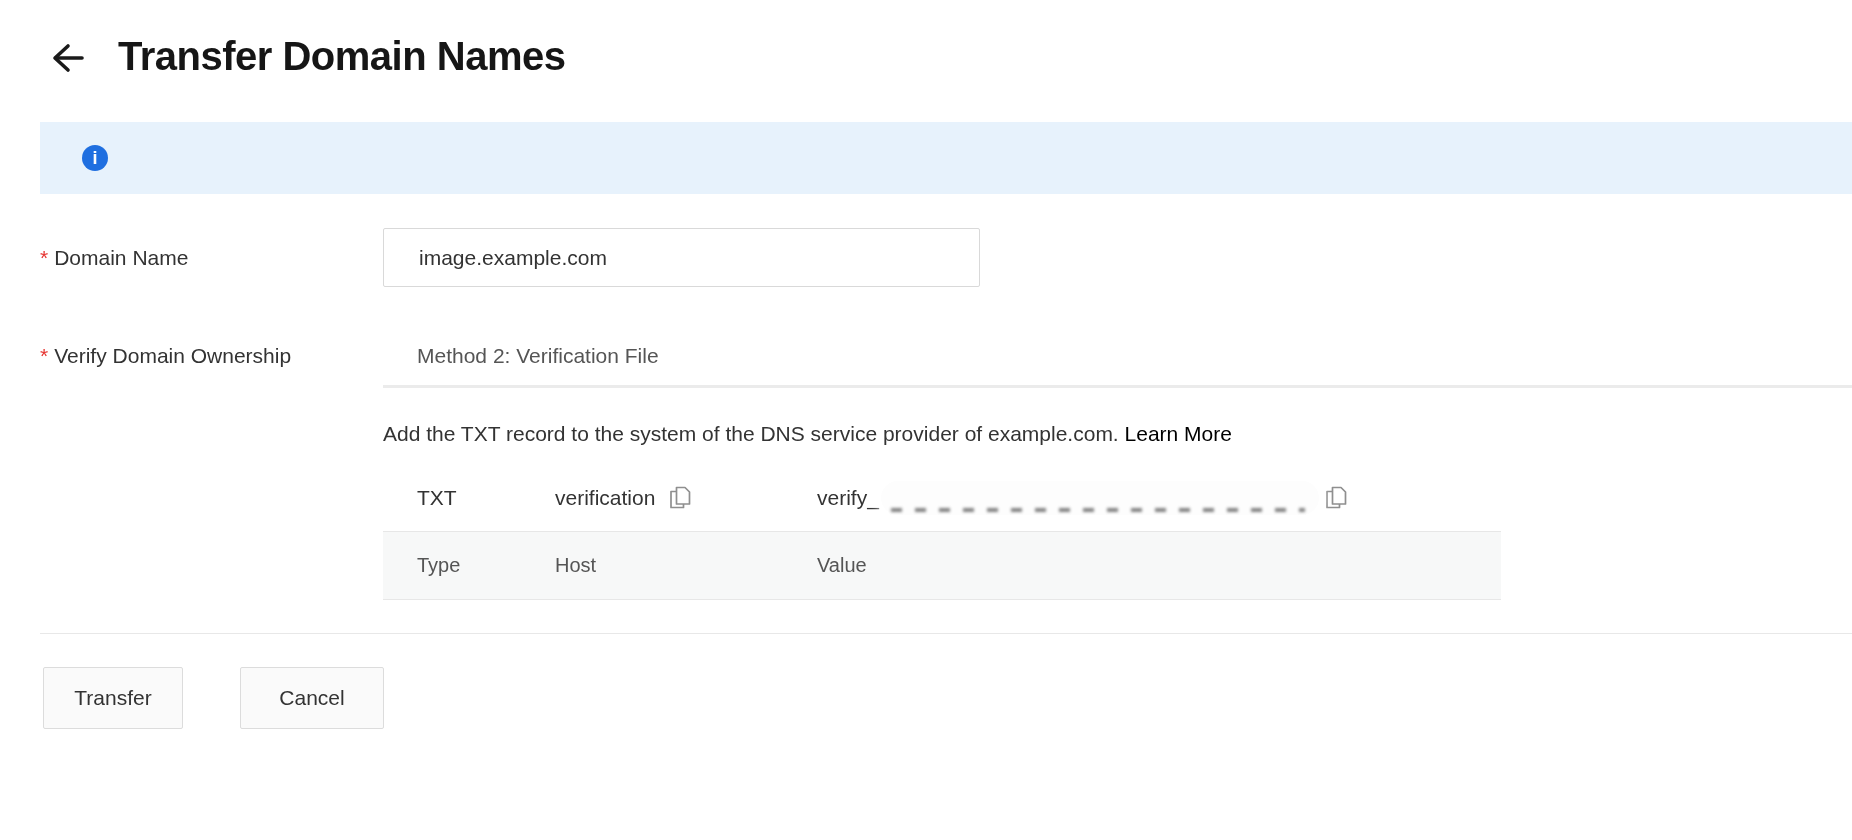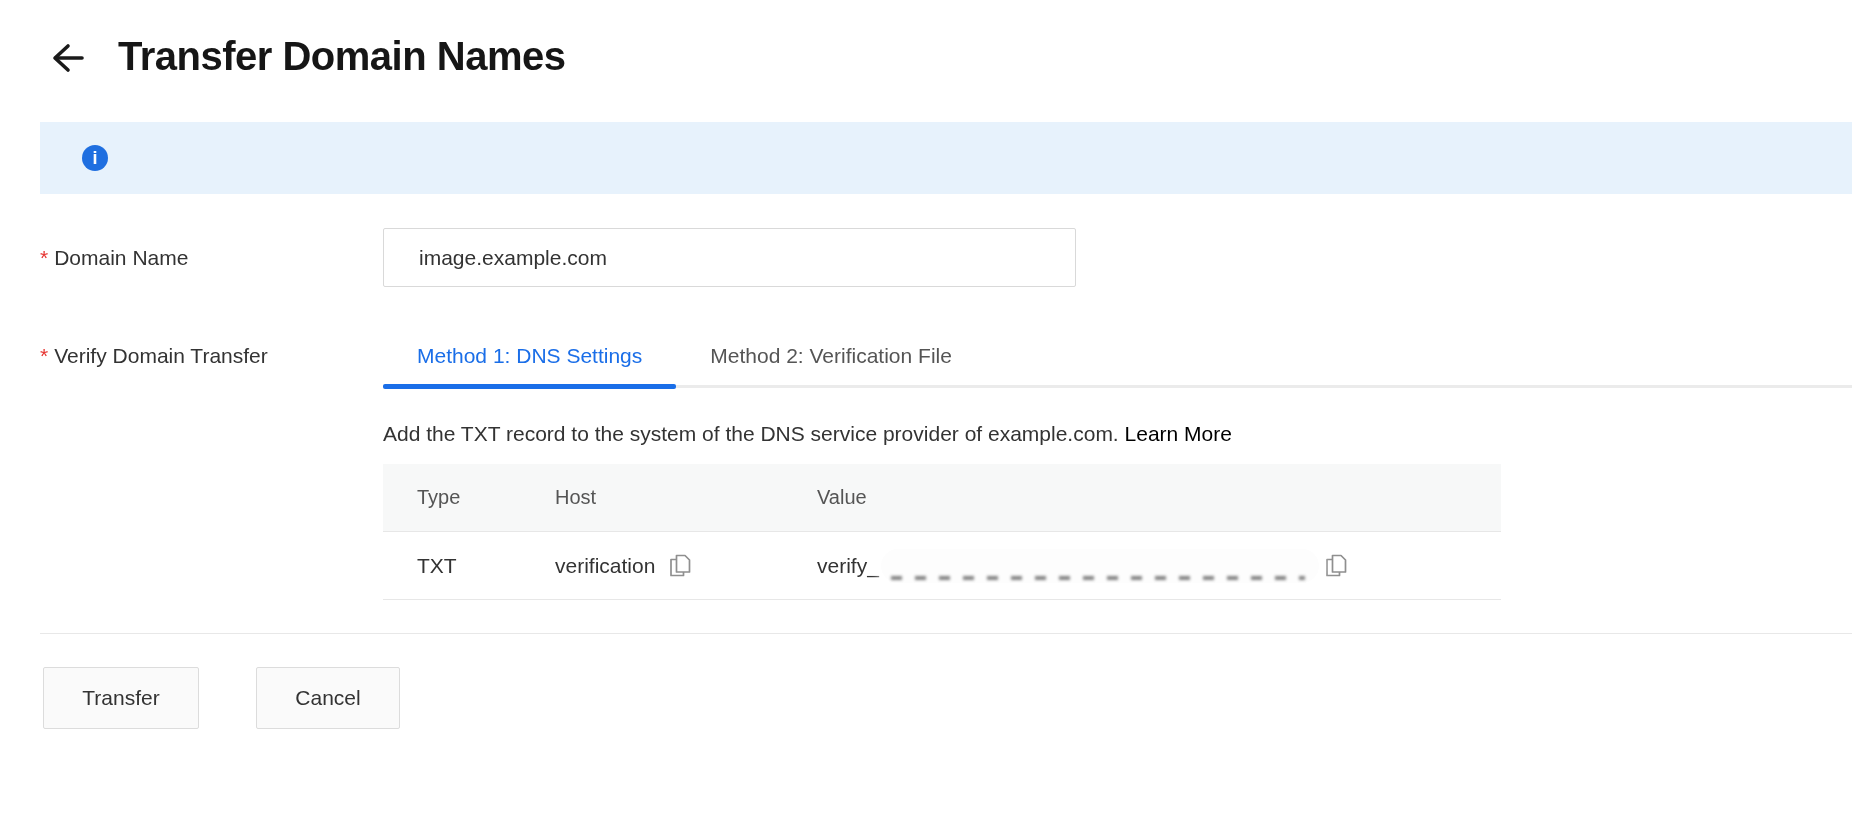--- a/index.html
+++ b/index.html
@@ -28,21 +28,21 @@
   .banner-text { margin-left:19px; font-size:21px; color:#424242; white-space:nowrap; }
 
   
   .form-row { display:flex; margin-left:40px; }
   .row-domain { margin-top:34px; align-items:center; }
   .row-verify { margin-top:56px; align-items:flex-start; }
   .form-label { flex:0 0 343px; font-size:21px; color:#333; line-height:26px; }
   .req { color:#e63633; margin-right:6px; }
 
   .domain-input {
-    width:693px; height:59px; border:1px solid #d9d9d9; border-radius:2px;
+    width:597px; height:59px; border:1px solid #d9d9d9; border-radius:2px;
     padding:0 20px 0 35px; font-size:21px; color:#333; background:#fff; outline:none;
     font-family:"Liberation Sans","DejaVu Sans",sans-serif;
   }
 
   
   .verify-col { flex:1 1 auto; min-width:0; }
   .tabbar { display:flex; border-bottom:3px solid #ebebeb; }
   .tab {
     padding:0 34px 16px 34px; font-size:21px; line-height:26px; color:#555;
     position:relative; cursor:pointer; white-space:nowrap;
@@ -76,21 +76,21 @@
   }
 
   
   .divider { margin:33px 0 0 40px; border-top:1px solid #e8e8e8; }
   .footer-actions { display:flex; gap:17px; margin:33px 0 0 43px; }
   .btn {
     height:62px; border:1px solid #dcdcdc; border-radius:2px; background:#fafafa;
     font-size:21px; color:#333; cursor:pointer;
     font-family:"Liberation Sans","DejaVu Sans",sans-serif;
   }
-  .btn-transfer { width:156px; }
+  .btn-transfer { width:140px; }
   .btn-cancel { width:144px;margin-left:40px; }
 </style>
 </head>
 <body>
 
 <div class="page-header">
   <button class="back-btn">
     <span style="display:flex;">
       <svg width="40" height="40" viewBox="0 0 40 40">
         <path d="M22 8 L9 20 L22 32" stroke="#1a1a1a" stroke-width="3.6" fill="none" stroke-linecap="round" stroke-linejoin="round"></path>
@@ -107,41 +107,35 @@
 
 <div class="form-row row-domain">
   <div class="form-label">
     <span class="req">*</span><span>Domain Name</span>
   </div>
   <input class="domain-input" type="text" value="image.example.com" style="">
 </div>
 
 <div class="form-row row-verify">
   <div class="form-label">
-    <span class="req">*</span><span>Verify Domain Transfer</span>
+    <span class="req">*</span><span>Verify Domain Ownership</span>
   </div>
 
   <div class="verify-col">
 
     <div class="tabbar">
-      <div class="tab active">Method 1: DNS Settings</div>
       <div class="tab">Method 2: Verification File</div>
     </div>
 
     <div class="tab-desc">
       <span>Add the TXT record to the system of the DNS service provider of example.com.</span>
       <a class="learn-more">Learn More</a>
     </div>
 
     <div class="record-table">
-      <div class="t-row t-head">
-        <div class="c-type">Type</div>
-        <div class="c-host">Host</div>
-        <div class="c-value">Value</div>
-      </div>
       <div class="t-row t-body">
         <div class="c-type">TXT</div>
         <div class="c-host">
           <span>verification</span>
           <button class="copy-btn">
             <span style="display:flex;">
               <svg width="22" height="25" viewBox="0 0 22 25">
                 <path d="M7.5 2.5 h8.5 l4.5 4.5 v12 h-13 z" fill="none" stroke="#8f8f8f" stroke-width="1.7" stroke-linejoin="round"></path>
                 <path d="M7.5 6.5 h-5.5 v16 h12.5 v-3.5" fill="none" stroke="#8f8f8f" stroke-width="1.7" stroke-linejoin="round"></path>
               </svg>
@@ -154,20 +148,25 @@
           <button class="copy-btn">
             <span style="display:flex;">
               <svg width="22" height="25" viewBox="0 0 22 25">
                 <path d="M7.5 2.5 h8.5 l4.5 4.5 v12 h-13 z" fill="none" stroke="#8f8f8f" stroke-width="1.7" stroke-linejoin="round"></path>
                 <path d="M7.5 6.5 h-5.5 v16 h12.5 v-3.5" fill="none" stroke="#8f8f8f" stroke-width="1.7" stroke-linejoin="round"></path>
               </svg>
             </span>
           </button>
         </div>
       </div>
+      <div class="t-row t-head">
+        <div class="c-type">Type</div>
+        <div class="c-host">Host</div>
+        <div class="c-value">Value</div>
+      </div>
     </div>
 
   </div>
 </div>
 
 <div class="divider"></div>
 
 <div class="footer-actions">
   <button class="btn btn-transfer">Transfer</button>
   <button class="btn btn-cancel">Cancel</button>

